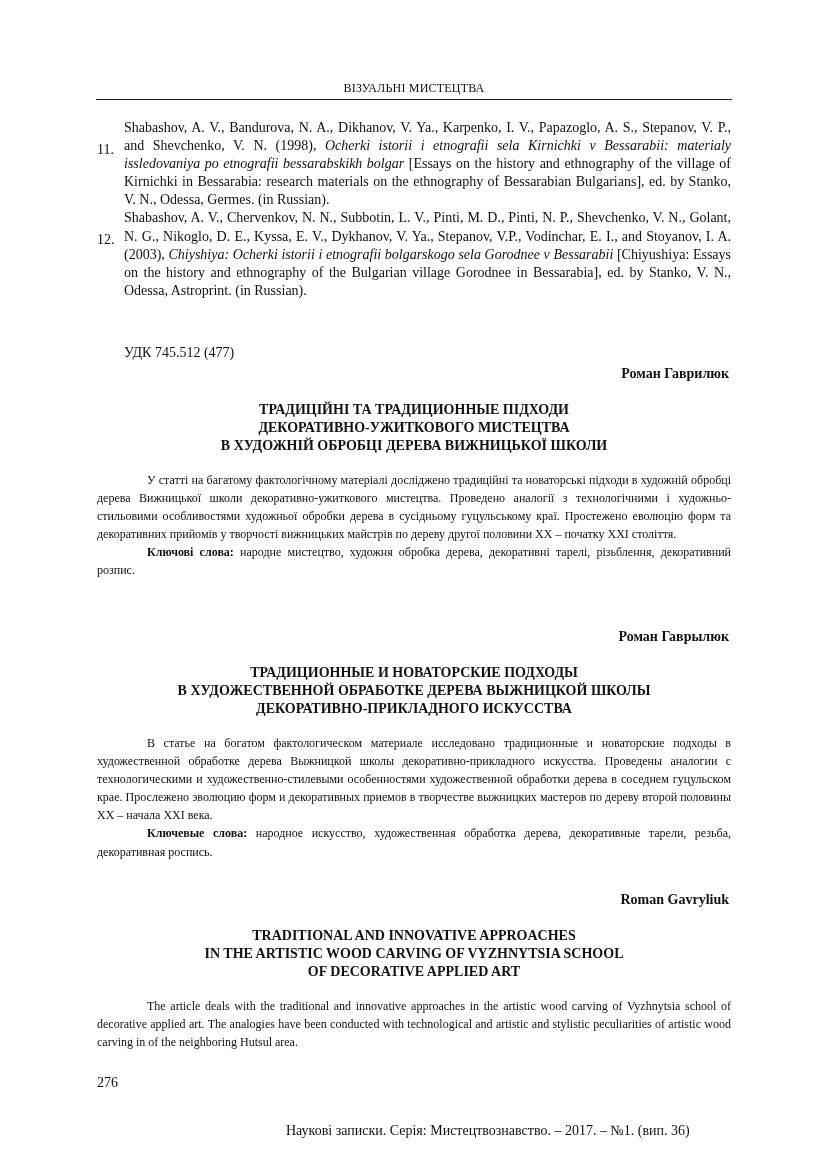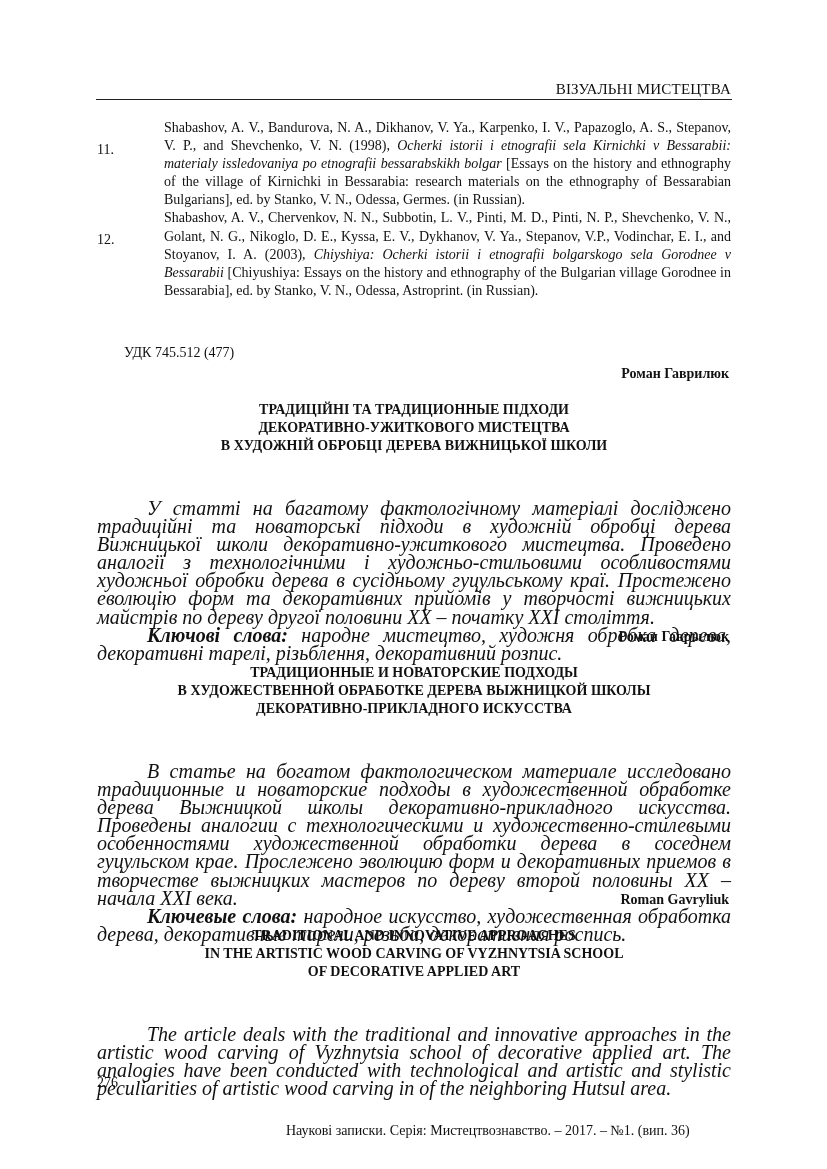--- a/index.html
+++ b/index.html
@@ -4,36 +4,36 @@
   <style>
     html, body { margin: 0; padding: 0; background: #ffffff; }
     body {
       width: 827px; height: 1169px; position: relative; overflow: hidden;
       font-family: "Liberation Serif", "DejaVu Serif", serif;
       color: #111111;
     }
     .page { position: absolute; left: 97px; top: 0; width: 634px; }
     .running-head {
       position: absolute; top: 81px; left: 0; width: 634px;
-      text-align: right; font-size: 15px; letter-spacing: 0.2px;
+      text-align: center; font-size: 12px; letter-spacing: 0.2px;
     }
     .head-rule {
       position: absolute; top: 99px; left: -1px; width: 636px; height: 0;
       border-top: 1px solid #222;
     }
     .refs { position: absolute; top: 119px; left: 0; width: 634px; font-size: 14px; line-height: 18.1px; }
     .ref { display: flex; text-align: justify; }
     .ref .num { width: 27px; flex: 0 0 27px; margin-top: 22px; }
-    .ref .body { flex: 1; text-align: justify; margin-left: 40px; }
+    .ref .body { flex: 1; text-align: justify; }
     .ref .body i { font-style: italic; }
 
     .udk { position: absolute; top: 345px; left: 27px; font-size: 14px; }
     .author { position: absolute; left: 0; width: 632px; text-align: right; font-weight: bold; font-size: 14px; }
     .title { position: absolute; left: 0; width: 634px; text-align: center; font-weight: bold; font-size: 14px; line-height: 18px; }
-    .abstract { position: absolute; left: 0; width: 634px; font-size: 20px; line-height: 18.1px; font-style: italic; text-align: justify; margin-top: 28px; }
+    .abstract { position: absolute; left: 0; width: 634px; font-size: 12px; line-height: 18.1px; text-align: justify; }
     .abstract p { margin: 0; text-indent: 50px; text-align: justify; }
     .abstract .kw-label { font-weight: bold; }
     .footer { position: absolute; top: 1075px; left: 0; width: 634px; font-size: 14px; }
     .footer .pg { position: absolute; left: 0; }
     .footer .journal { position: absolute; left: 189px; white-space: nowrap; margin-top: 48px; }
   </style>
 </head>
 <body>
 
 <div class="page">

